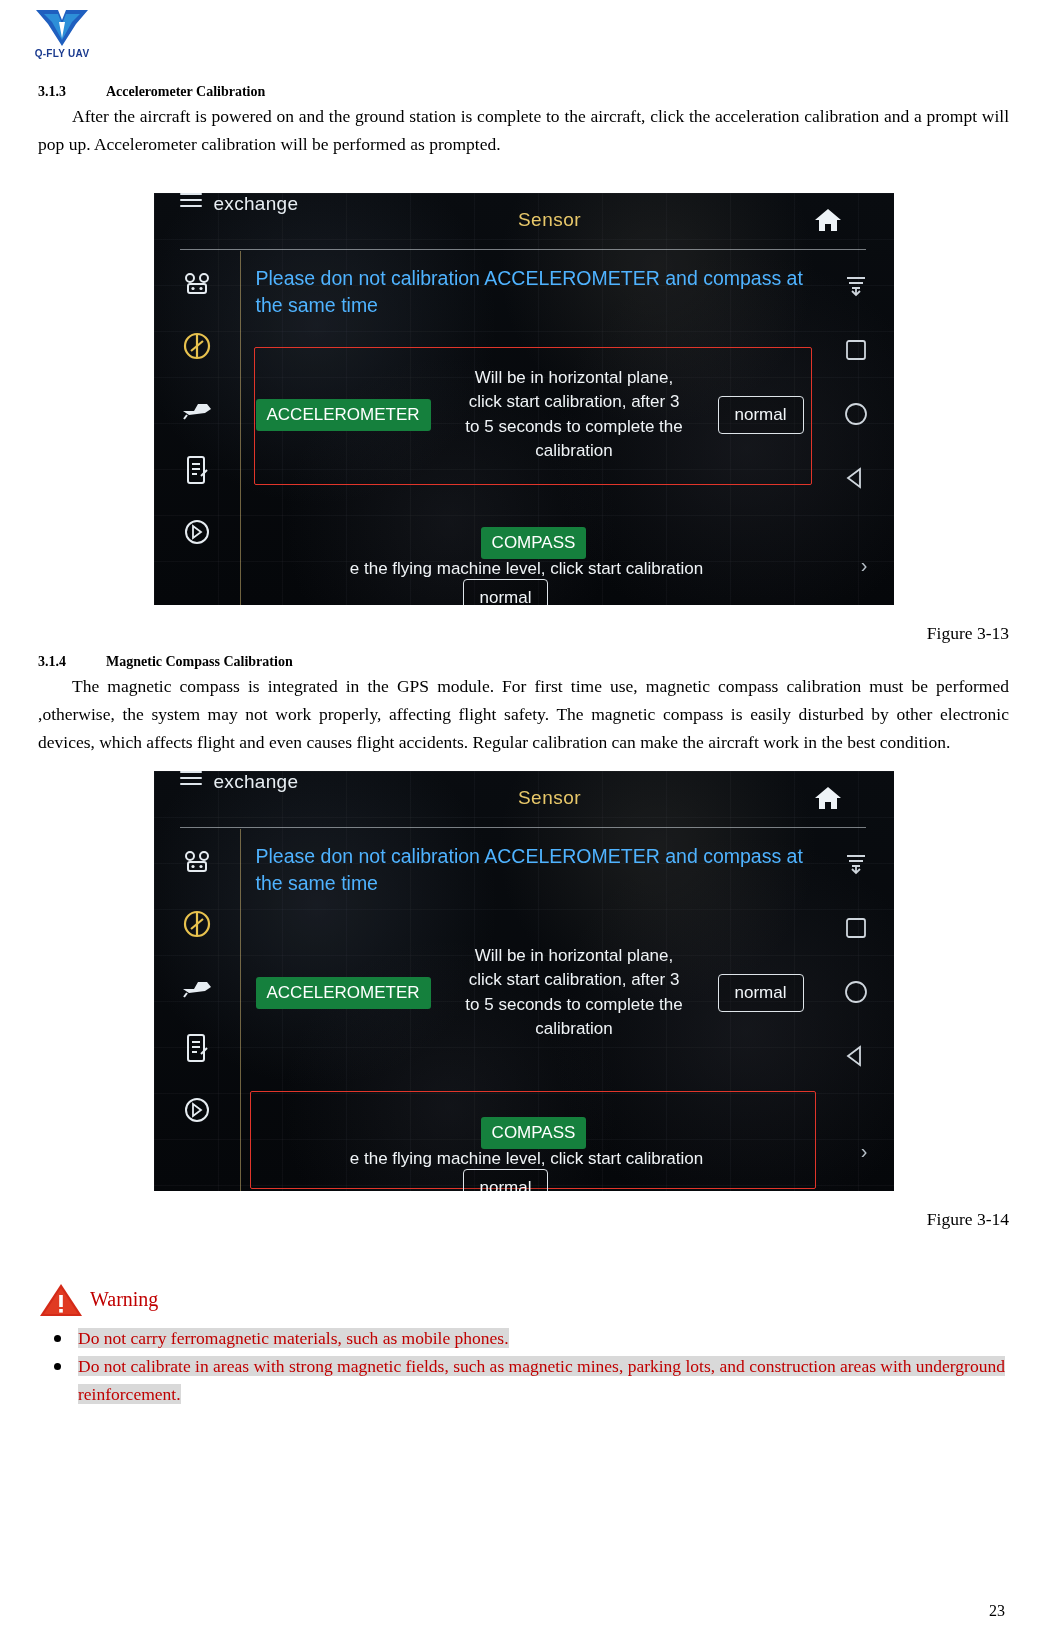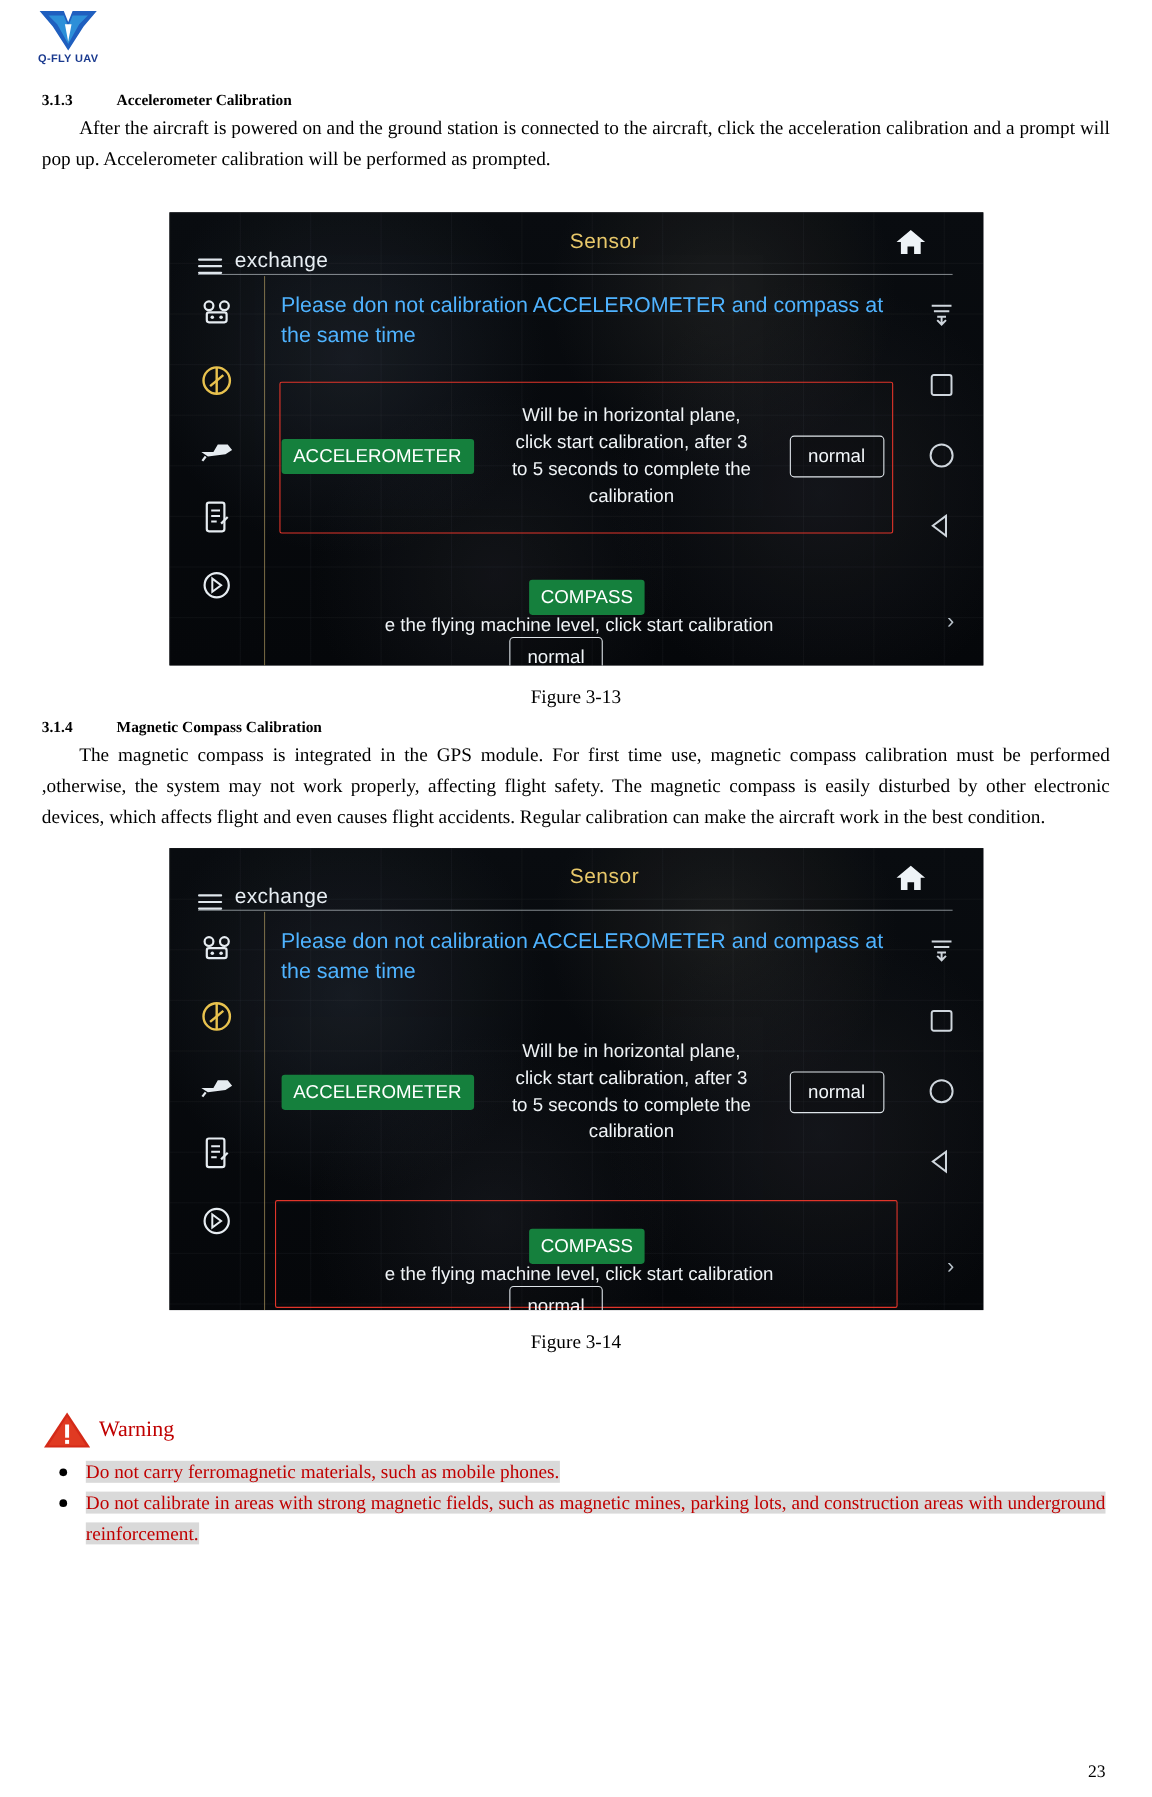--- a/index.html
+++ b/index.html
@@ -62,21 +62,21 @@
   }
   p.para {
     font-size: 17.5px;
     line-height: 1.62;
     margin: 0 0 0 0;
     text-align: justify;
     text-justify: inter-word;
     text-indent: 34px;
   }
   .fig-caption {
-    text-align: center;
+    text-align: right;
     font-size: 17.5px;
     margin: 18px 0 10px 0;
   }
   
   .shot-wrap {
     display: flex;
     justify-content: center;
     margin-top: 34px;
   }
   .shot {
@@ -107,21 +107,21 @@
     background-image:
       linear-gradient(rgba(120,125,135,.07) 1px, transparent 1px),
       linear-gradient(90deg, rgba(120,125,135,.07) 1px, transparent 1px);
     background-size: 64px 46px;
   }
   .shot .topbar {
     position: absolute;
     left: 0; right: 0; top: 0;
     height: 56px;
     display: flex;
-    align-items: flex-end;
+    align-items: flex-start;
     z-index: 4;
   }
   .shot .topbar .hamb {
     margin-left: 26px;
     width: 22px;
     display: flex;
     flex-direction: column;
     gap: 4px;
   }
   .shot .topbar .hamb i {
@@ -360,21 +360,21 @@
       </svg>
     </div>
     <div class="logo-text">Q-FLY UAV</div>
   </div>
 
   <div class="content">
 
     <h2 class="heading">
       <span class="num">3.1.3</span><span>Accelerometer Calibration</span>
     </h2>
-    <p class="para">After the aircraft is powered on and the ground station is connected to the aircraft, click the acceleration calibration and a prompt will pop up. Accelerometer calibration will be performed as prompted.</p>
+    <p class="para">After the aircraft is powered on and the ground station is complete to the aircraft, click the acceleration calibration and a prompt will pop up. Accelerometer calibration will be performed as prompted.</p>
 
     <div class="shot-wrap">
       <div class="shot shot1">
         <div class="bgmap"></div>
 
         <div class="topbar">
           <div class="hamb">
               <i></i>
               <i></i>
               <i></i>

